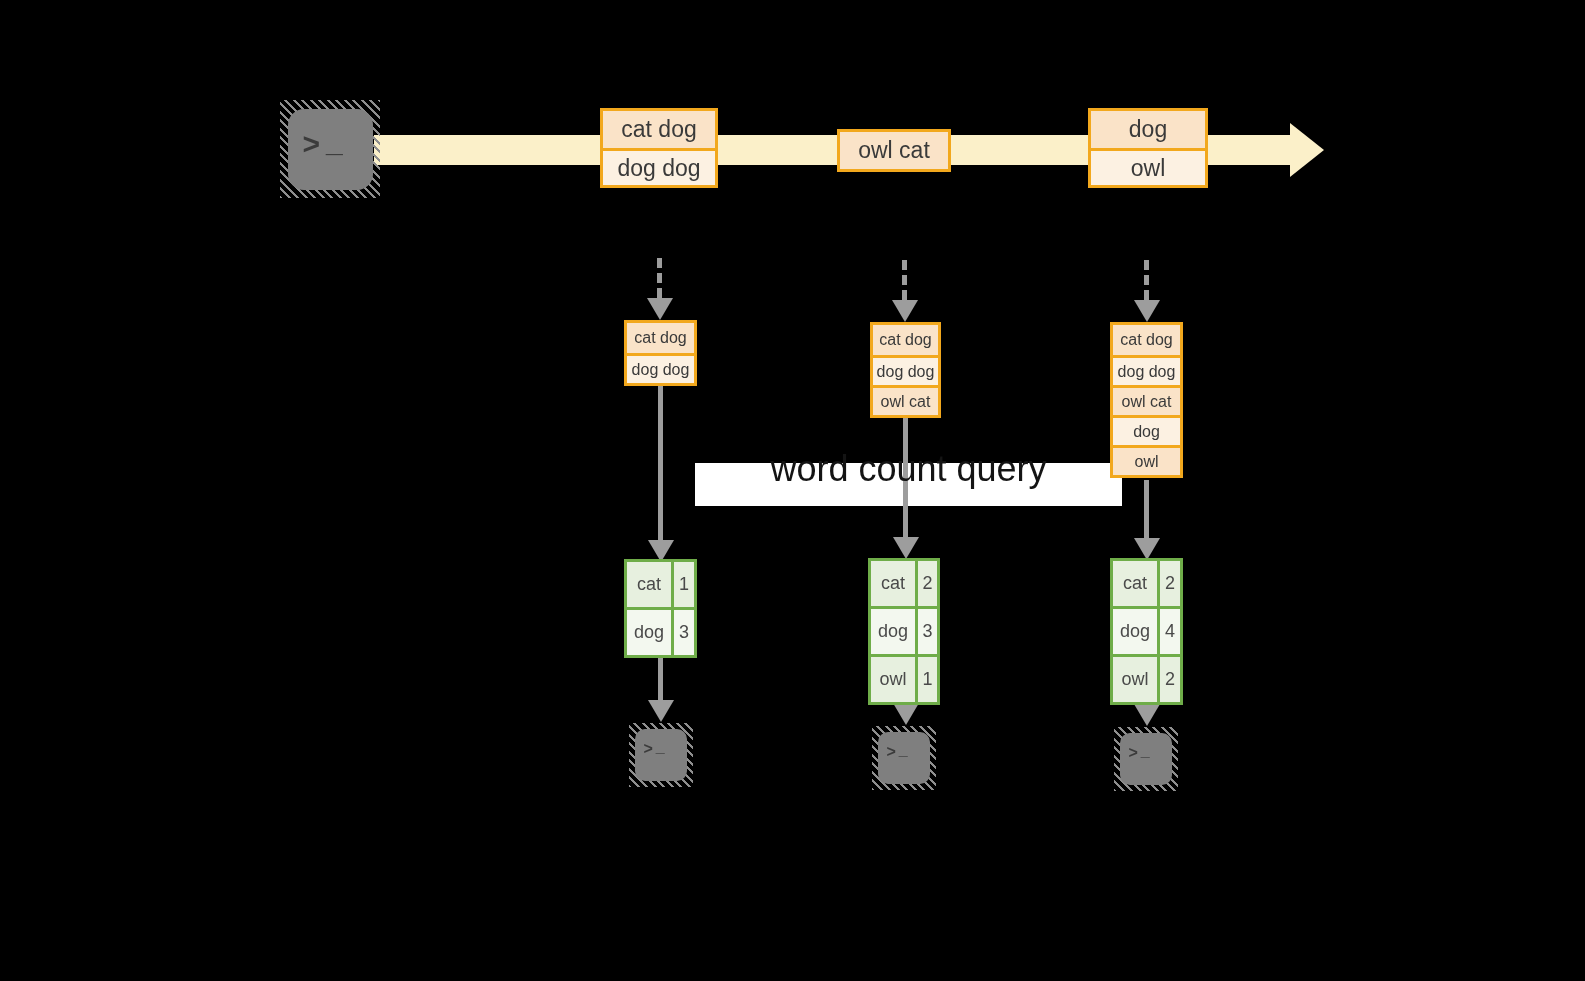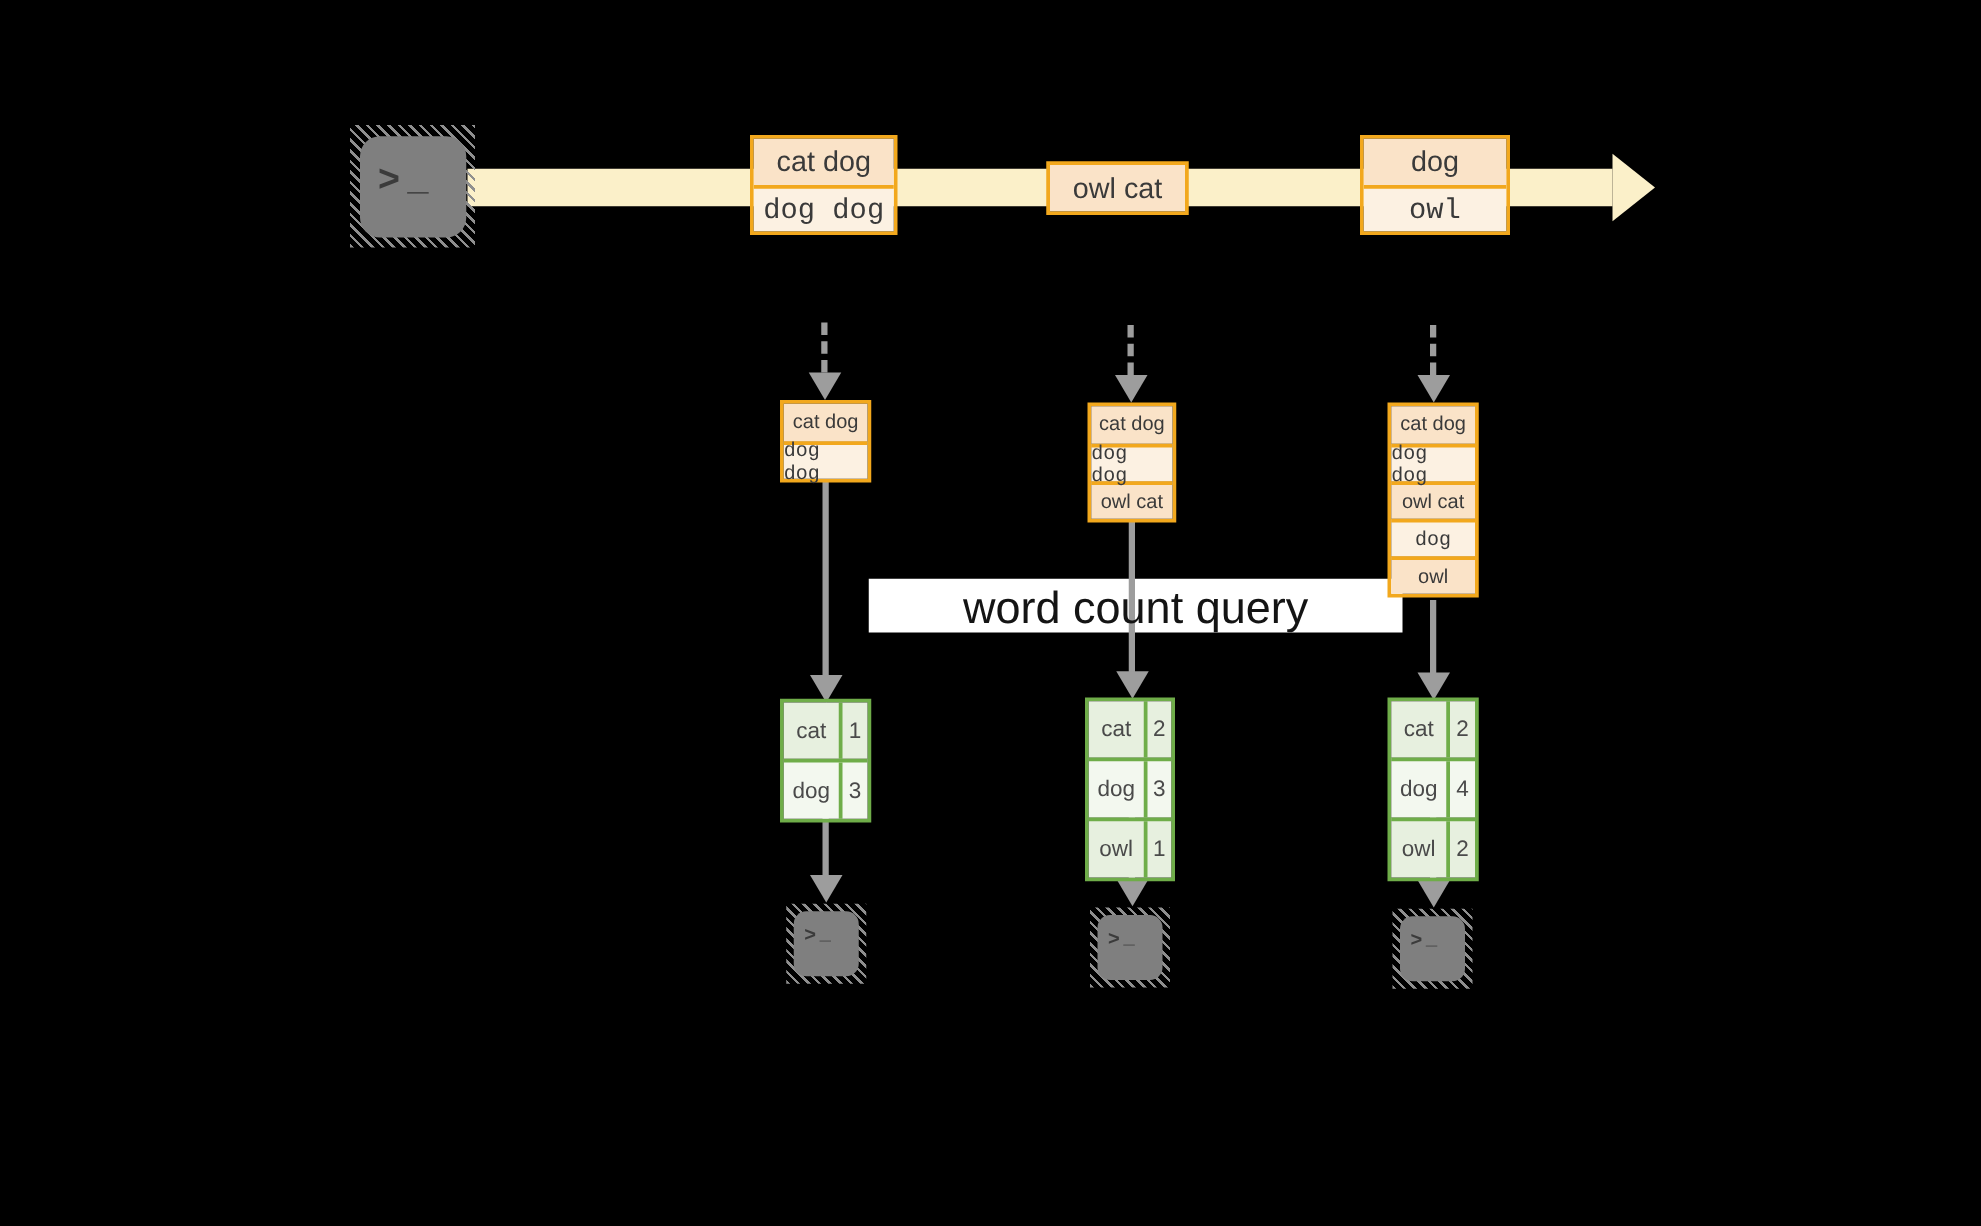--- a/index.html
+++ b/index.html
@@ -19,21 +19,21 @@
   .term-solid{position:absolute;background:#7f7f7f;display:flex;align-items:center;justify-content:center;}
   .term-glyph{color:#3b3b3b;font-weight:bold;display:flex;align-items:flex-start;}
   .term-glyph .cursor{font-weight:bold;transform:translateY(-2px);}
 
   
   .obox{position:absolute;z-index:4;border:3px solid #F2A81D;box-sizing:border-box;}
   .obox .cell{display:flex;align-items:center;justify-content:center;
               color:#3a3a3a;box-sizing:border-box;}
   .obox .cell + .cell{border-top:3px solid #F2A81D;}
   .fill-a{background:#FAE3C8;}
-  .fill-b{background:#FCF1E2;font-family:Liberation Mono, monospace;}
+  .fill-b{background:#FCF1E2;}
   .event-box .cell{height:37px;font-size:23px;}
   .state-box .cell{height:30px;font-size:16px;}
 
   
   .gtable{position:absolute;z-index:4;border:3px solid #6FAD49;box-sizing:border-box;}
   .grow{display:flex;height:45px;}
   .grow + .grow{border-top:3px solid #6FAD49;}
   .grow .word{flex:0 0 44px;display:flex;align-items:center;justify-content:center;
               border-right:3px solid #6FAD49;font-size:18px;color:#4a4a4a;}
   .grow .num{flex:1;display:flex;align-items:center;justify-content:center;
@@ -44,21 +44,21 @@
   
   .vline{position:absolute;width:5px;background:#9d9d9d;z-index:2;}
   .vdash{position:absolute;width:0;border-left:5px dashed #9d9d9d;z-index:2;}
   .ahead{position:absolute;width:0;height:0;z-index:2;
          border-left:13px solid transparent;border-right:13px solid transparent;
          border-top:22px solid #9d9d9d;}
 
   
   .query-band{position:absolute;left:695px;top:463px;width:427px;height:43px;
               background:#ffffff;z-index:1;}
-  .query-text{position:absolute;left:695px;top:464px;width:427px;height:43px;z-index:3;
+  .query-text{position:absolute;left:695px;top:447px;width:427px;height:43px;z-index:3;
               display:flex;align-items:center;justify-content:center;
               font-size:36px;color:#141414;}
 </style>
 </head>
 <body>
 
 <div class="canvas">
 
   <div class="stream-band"></div>
   <div class="stream-head"></div>

